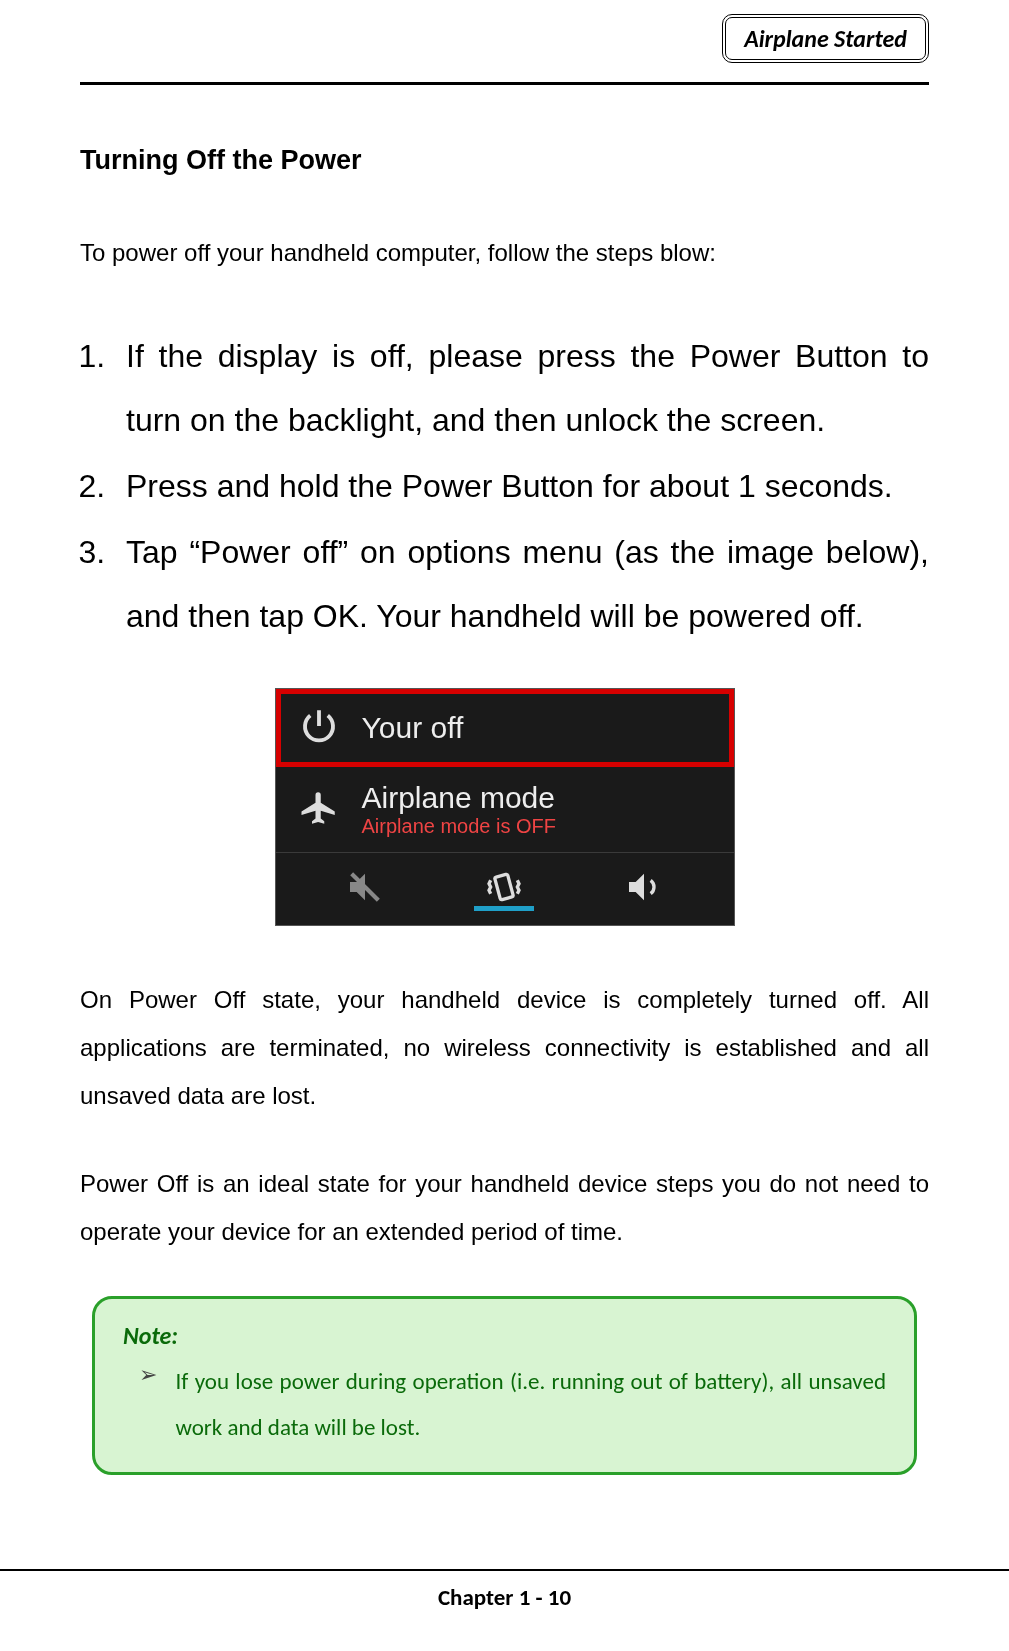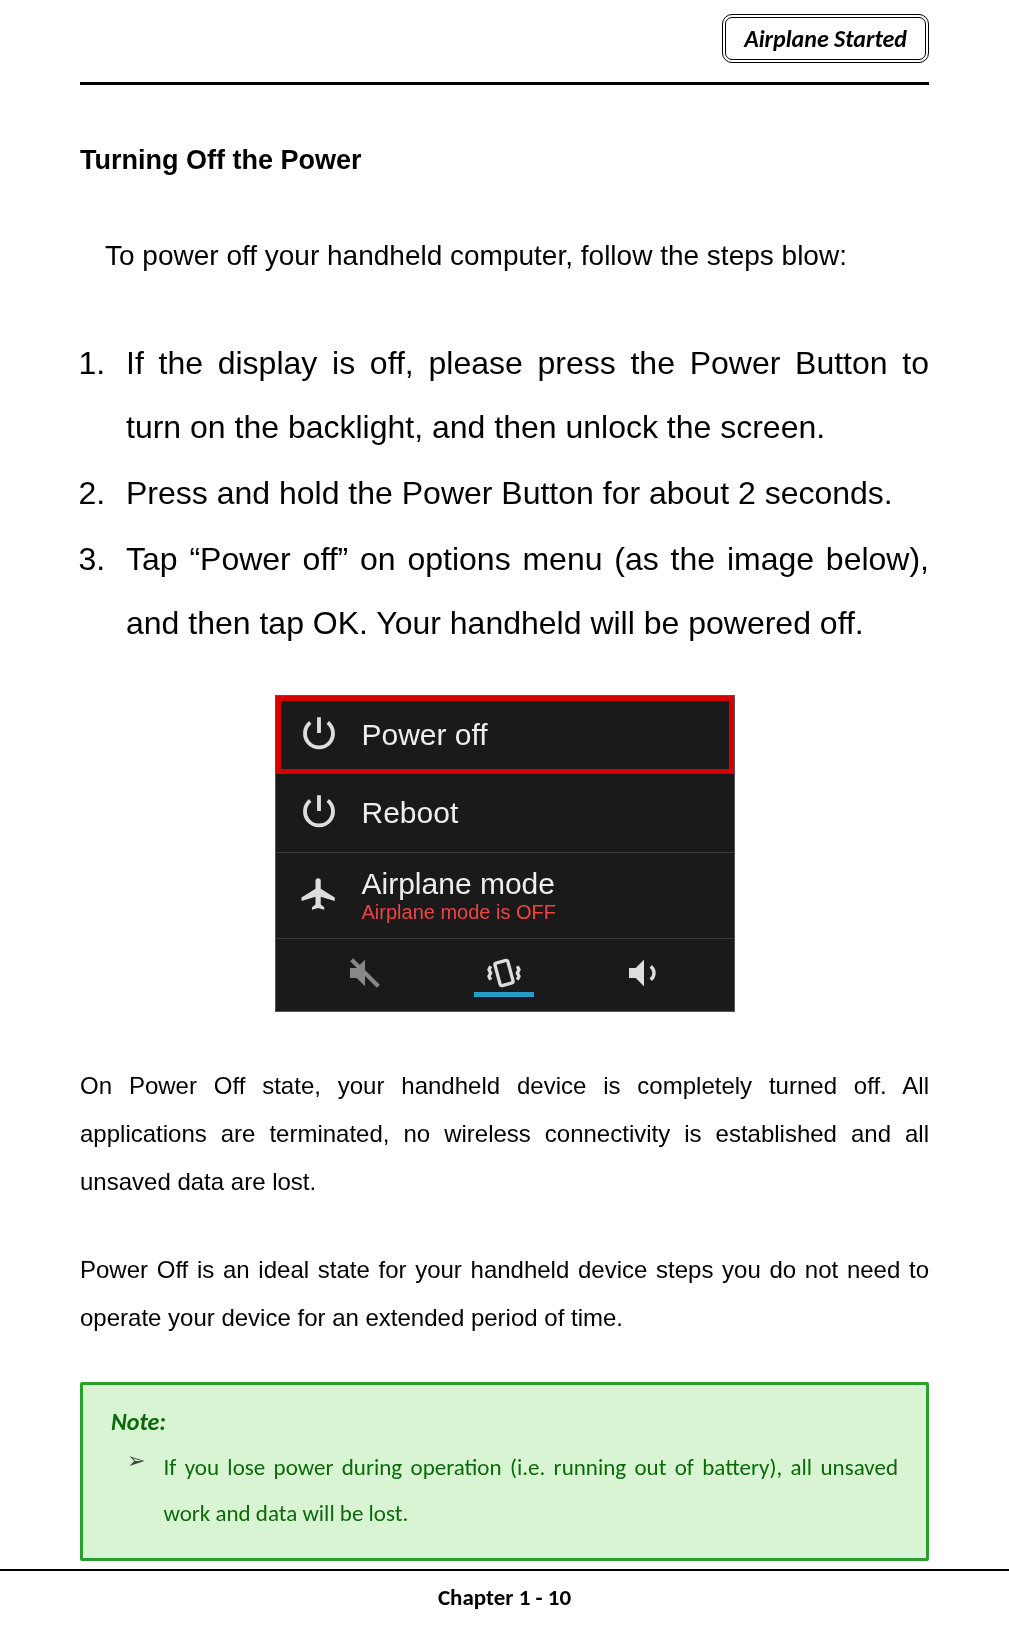--- a/index.html
+++ b/index.html
@@ -29,24 +29,23 @@
       border-top: 3px solid #000;
       margin-top: 62px;
       margin-bottom: 60px;
     }
     h2 {
       font-size: 27px;
       font-weight: bold;
       margin-bottom: 55px;
     }
     .intro {
-      font-size: 28px;
+      font-size: 24px;
       margin-bottom: 50px;
       line-height: 1.8;
-      margin-left: 25px;
     }
     ol {
       padding-left: 34px;
       font-size: 32px;
       line-height: 2.0;
       margin-bottom: 40px;
       text-align: justify;
     }
     ol li {
       padding-left: 12px;
@@ -106,24 +105,24 @@
       background: #1f9fc8;
     }
     .para {
       font-size: 24px;
       line-height: 2.0;
       margin-bottom: 40px;
       text-align: justify;
     }
     .note-box {
       border: 3px solid #2aa02a;
-      border-radius: 2px;
+      border-radius: 20px;
       background: #d8f4d2;
       padding: 22px 28px 22px 28px;
-      margin: 20px 0;
+      margin: 20px 12px;
       font-family: Calibri, Arial, sans-serif;
     }
     .note-title {
       font-style: italic;
       font-weight: bold;
       font-size: 24px;
       color: #0a6a0a;
       margin-bottom: 8px;
     }
     .note-content {
@@ -165,43 +164,34 @@
 
 <div class="header-tag">Airplane Started</div>
 <div class="header-underline"></div>
 
 <h2>Turning Off the Power</h2>
 
 <p class="intro">To power off your handheld computer, follow the steps blow:</p>
 
 <ol>
   <li>If the display is off, please press the Power Button to turn on the backlight, and then unlock the screen.</li>
-  <li>Press and hold the Power Button for about 2 seconds.</li>
+  <li>Press and hold the Power Button for about 1 seconds.</li>
   <li>Tap “Power off” on options menu (as the image below), and then tap OK. Your handheld will be powered off.</li>
 </ol>
 
 <div class="menu-container">
   <div class="menu">
     <div class="menu-item highlighted">
       <span class="power-icon">
         <svg viewBox="0 0 24 24" fill="none" stroke="#ddd" stroke-width="2.2">
             <path d="M12 3v9"></path>
             <path d="M7 6a8 8 0 1 0 10 0"></path>
           </svg>
       </span>
-      <span class="menu-label">Power off</span>
-    </div>
-    <div class="menu-item">
-      <span class="power-icon">
-        <svg viewBox="0 0 24 24" fill="none" stroke="#ddd" stroke-width="2.2">
-            <path d="M12 3v9"></path>
-            <path d="M7 6a8 8 0 1 0 10 0"></path>
-          </svg>
-      </span>
-      <span class="menu-label">Reboot</span>
+      <span class="menu-label">Your off</span>
     </div>
     <div class="menu-item airplane">
       <span class="plane-icon">
         <svg viewBox="0 0 24 24" fill="#ddd">
             <path d="M21 14l-8-5V4.5a1.5 1.5 0 0 0-3 0V9l-8 5v2l8-2.5V18l-2 1.5V21l3.5-1L15 21v-1.5L13 18v-4.5l8 2.5v-2z"></path>
           </svg>
       </span>
       <div class="menu-col">
         <span class="menu-label">Airplane mode</span>
         <span class="menu-sub">Airplane mode is OFF</span>

